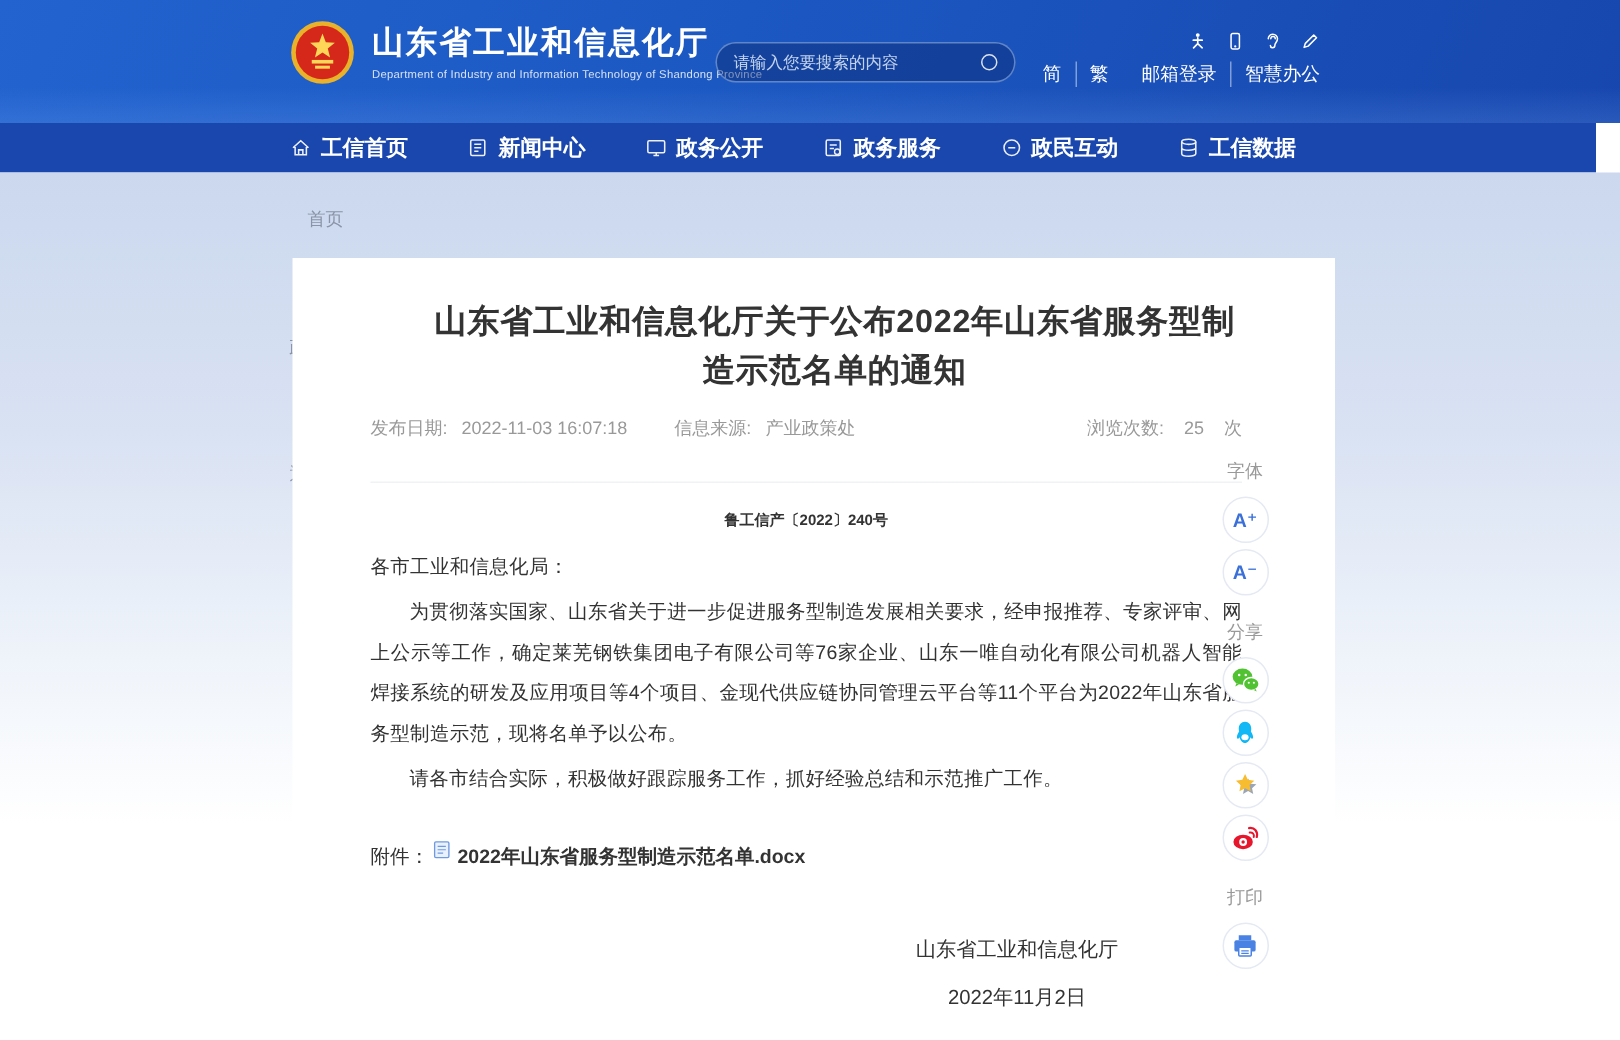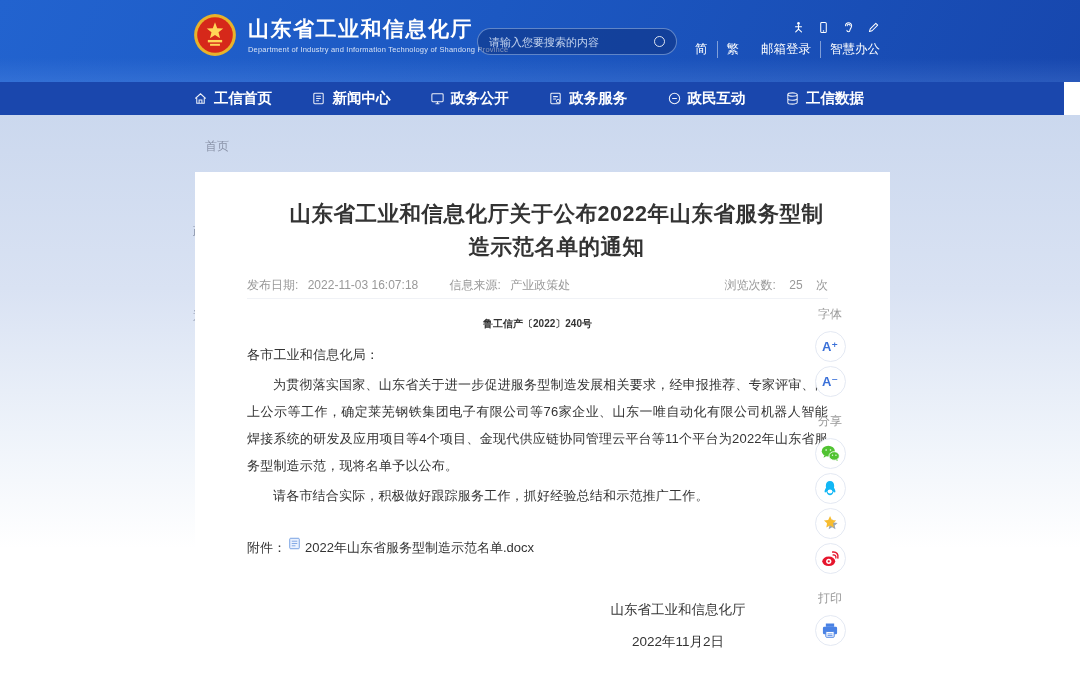--- a/index.html
+++ b/index.html
@@ -40,30 +40,30 @@
   
   .content-bg { position:absolute; left:0; top:115px; width:1080px; height:578px;
     background:linear-gradient(180deg,#cbd8ee 0%,#d9e2f3 30%,#eef3fa 55%,#ffffff 75%); }
   .breadcrumb { position:absolute; left:193px; top:23px; font-size:12px; color:#8a93a8; display:flex; gap:28px; align-items:center;flex-direction:column; }
   .breadcrumb .bc-item { cursor:pointer; }
   .breadcrumb .bc-sep { color:#aab3c6; font-size:11px; }
 
   .card { position:absolute; left:195px; top:57px; width:695px; height:521px; background:#fff; padding:26px 62px 0 52px; }
   .article-title { text-align:center; font-size:21.5px; font-weight:bold; color:#333; line-height:33px; letter-spacing:.5px;margin-left:38px; }
   .meta { display:flex; justify-content:space-between; margin-top:13px; font-size:12px; color:#999;
-    padding-bottom:4px; border-bottom:1px solid #f0f2f6; }
+    padding-bottom:27px; border-bottom:1px solid #f0f2f6; }
   .meta .m-left span { margin-right:6px; }
   .meta .m-left .grp { margin-right:22px; }
   .meta .m-right span { margin-left:10px; }
   .doc-number { text-align:center; font-weight:bold; font-size:10px; color:#333; margin-top:18px; }
   .salutation { margin-top:10px; font-size:13px; color:#333; line-height:27px; letter-spacing:.2px; }
   .para { font-size:13px; color:#333; line-height:27px; letter-spacing:.2px; text-indent:2em; text-align:justify; margin-top:3px; }
   .attachment { margin-top:30px; font-size:13px; color:#333; display:flex; align-items:center; }
   .attachment .doc-icon { display:inline-flex; margin:0 5px 0 3px; position:relative; top:-5px; }
-  .attachment a { color:#333; text-decoration:none; cursor:pointer; }
+  .attachment a { color:#333; text-decoration:none; cursor:pointer;font-weight:bold; }
   .signature-block { margin-top:44px; margin-left:auto; margin-right:70px; width:160px; display:flex; flex-direction:column; align-items:center; }
   .signature-block .sig { font-size:13.5px; color:#333; }
   .signature-block .sig-date { font-size:13.5px; color:#333; margin-top:14px; }
 
   
   .side-tools { position:absolute; left:810px; top:191px; width:40px; display:flex; flex-direction:column; align-items:center; }
   .tool-label { font-size:12px; color:#999; margin-bottom:8px; }
   .tool-label.mt { margin-top:12px; }
   .tool-circle { width:31px; height:31px; border-radius:50%; background:#fff; border:1px solid #e4e9f3;
     display:flex; align-items:center; justify-content:center; cursor:pointer; margin-bottom:4px; padding:0; }

